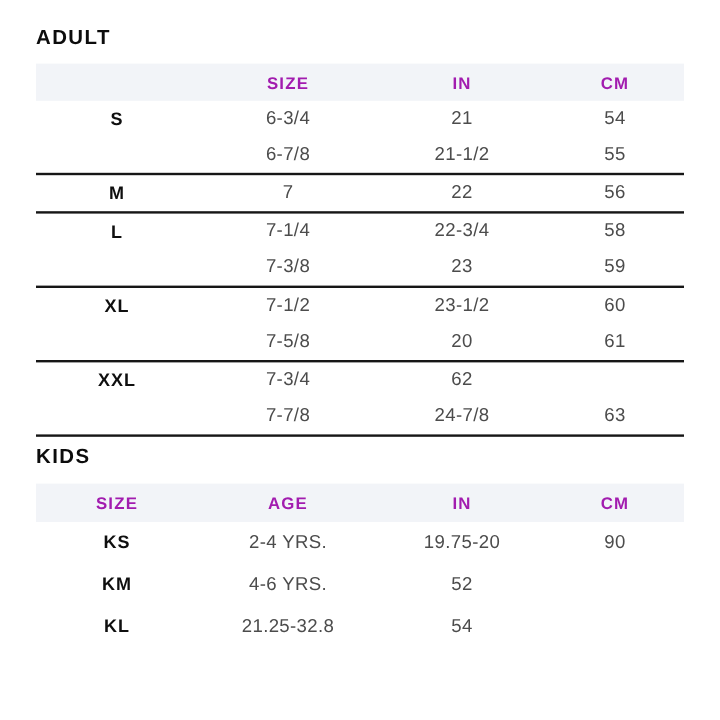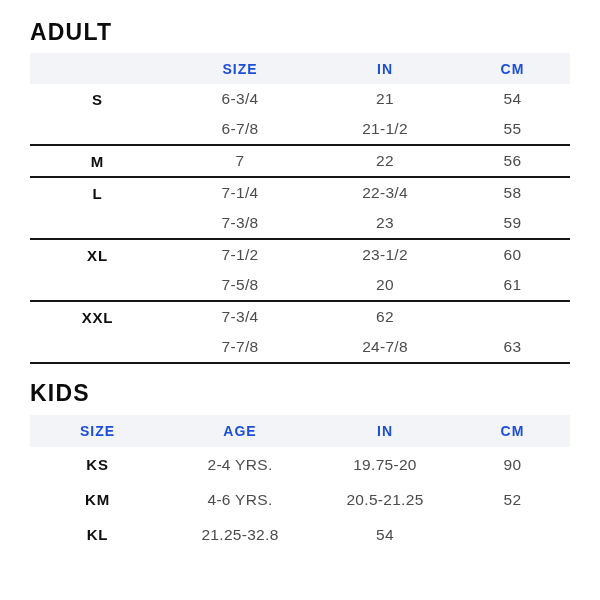--- a/index.html
+++ b/index.html
@@ -10,44 +10,44 @@
   }
   .page {
     box-sizing: border-box;
     width: 600px; height: 600px;
     padding: 19px 30px 0 30px;
     overflow: hidden;
     background: #ffffff;
   }
   .section-title {
     margin: 0;
-    font-size: 23px;
+    font-size: 17px;
     line-height: 26px;
     font-weight: 800;
     letter-spacing: 1.2px;
     color: #0c0c0c;
   }
   .section-title.adult { margin-bottom: 8px; }
-  .section-title.kids  { margin-top: 16px; margin-bottom: 9px; }
+  .section-title.kids  { margin-top: 4px; margin-bottom: 9px; }
 
   .size-table { width: 540px; }
 
   .grid-row {
     display: grid;
     grid-template-columns: 135px 150px 140px 115px;
     align-items: center;
   }
   .cell { text-align: center; white-space: nowrap; }
 
   .thead {
     background: #f2f4f8;
     font-weight: 700;
     font-size: 14px;
     letter-spacing: 1px;
-    color: #1d4ed8;
+    color: #a21caf;
   }
   .adult-table .thead { height: 31px; }
   .kids-table  .thead { height: 32px; }
 
   .data-row {
     font-size: 15.5px;
     color: #4c4c4c;
     letter-spacing: 0.3px;
   }
   .adult-table .data-row { height: 30px; }
@@ -158,21 +158,20 @@
 
     <div class="grid-row data-row">
       <div class="cell size-label">KS</div>
       <div class="cell">2-4 YRS.</div>
       <div class="cell">19.75-20</div>
       <div class="cell">90</div>
     </div>
     <div class="grid-row data-row">
       <div class="cell size-label">KM</div>
       <div class="cell">4-6 YRS.</div>
-      <div class="cell">20.5-21.25</div>
       <div class="cell">52</div>
     </div>
     <div class="grid-row data-row">
       <div class="cell size-label">KL</div>
       <div class="cell">21.25-32.8</div>
       <div class="cell">54</div>
     </div>
   </div>
 
 </div>

